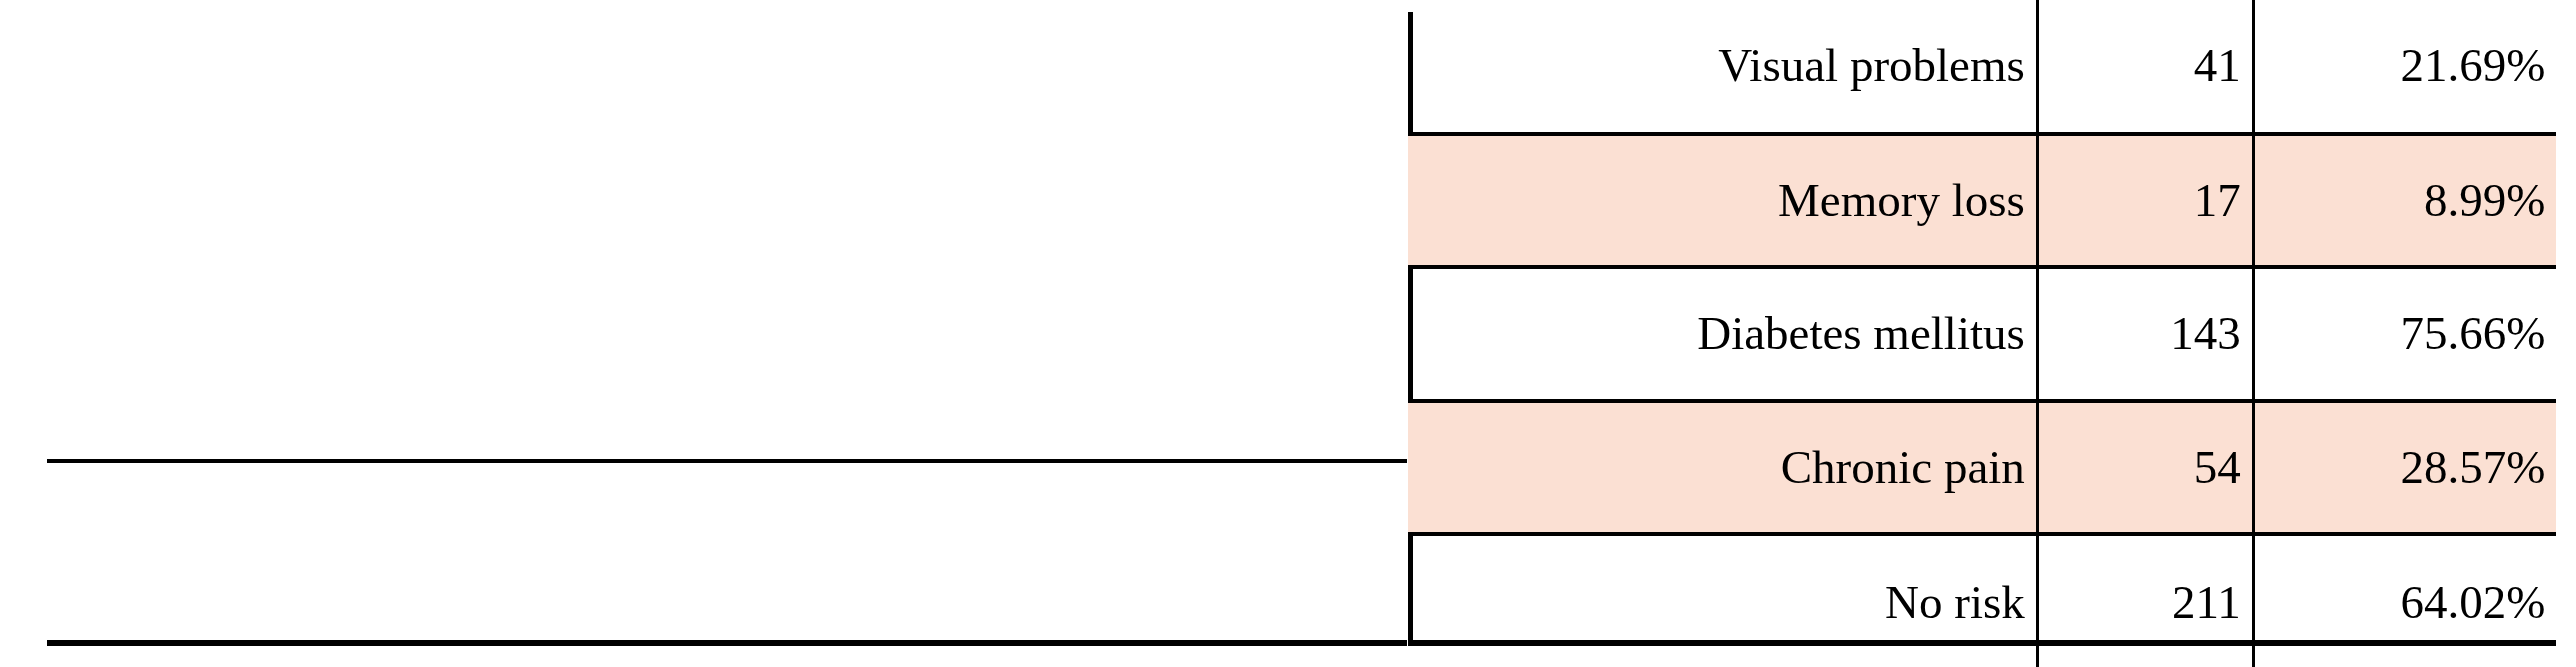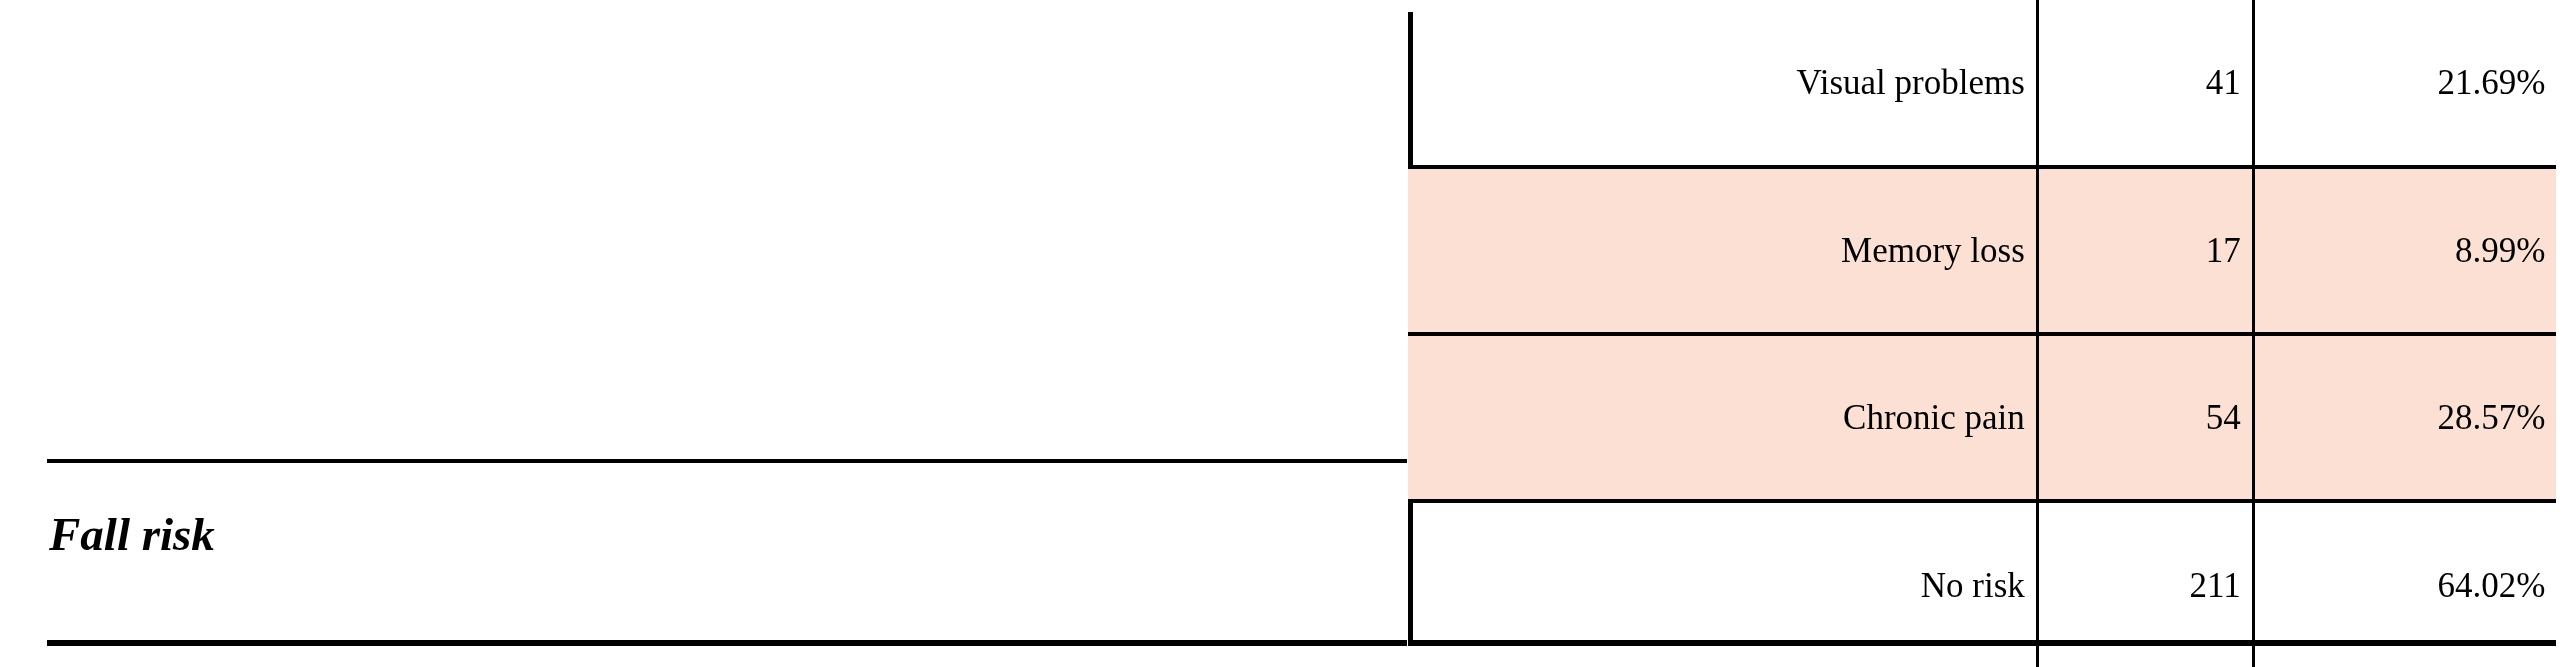--- a/index.html
+++ b/index.html
@@ -64,21 +64,21 @@
     left: 1408px;
     top: 0;
     width: 1148px;
     height: 668px;
     border-collapse: collapse;
     table-layout: fixed;
   }
   .tbl td {
     padding: 0 10.7px 0 0;
     margin: 16px;
-    font-size: 35px;
+    font-size: 47px;
     line-height: 1;
     text-align: right;
     vertical-align: middle;
     white-space: nowrap;
     border: 0;
   }
   .tbl tr { height: 90px; }
 
   .col-label { width: 629px; }
   .col-count { width: 216px; }
@@ -117,21 +117,20 @@
     background: #000000;
   }
 </style>
 </head>
 <body>
 
 <div id="sheet">
 
   <div class="group-pane">
     <div class="group-rule-top"></div>
-    <div class="group-label">Fall risk</div>
     <div class="group-rule-bottom"></div>
   </div>
 
   <div class="vrule-main"></div>
 
   <table class="tbl">
     <colgroup>
       <col class="col-label">
       <col class="col-count">
       <col class="col-pct">
@@ -140,20 +139,25 @@
         <tr>
           <td class="col-label">Visual problems</td>
           <td class="col-count">41</td>
           <td class="col-pct">21.69%</td>
         </tr>
         <tr class="shaded">
           <td class="col-label">Memory loss</td>
           <td class="col-count">17</td>
           <td class="col-pct">8.99%</td>
         </tr>
+        <tr>
+          <td class="col-label">Diabetes mellitus</td>
+          <td class="col-count">143</td>
+          <td class="col-pct">75.66%</td>
+        </tr>
         <tr class="shaded">
           <td class="col-label">Chronic pain</td>
           <td class="col-count">54</td>
           <td class="col-pct">28.57%</td>
         </tr>
         <tr>
           <td class="col-label">No risk</td>
           <td class="col-count">211</td>
           <td class="col-pct">64.02%</td>
         </tr>

